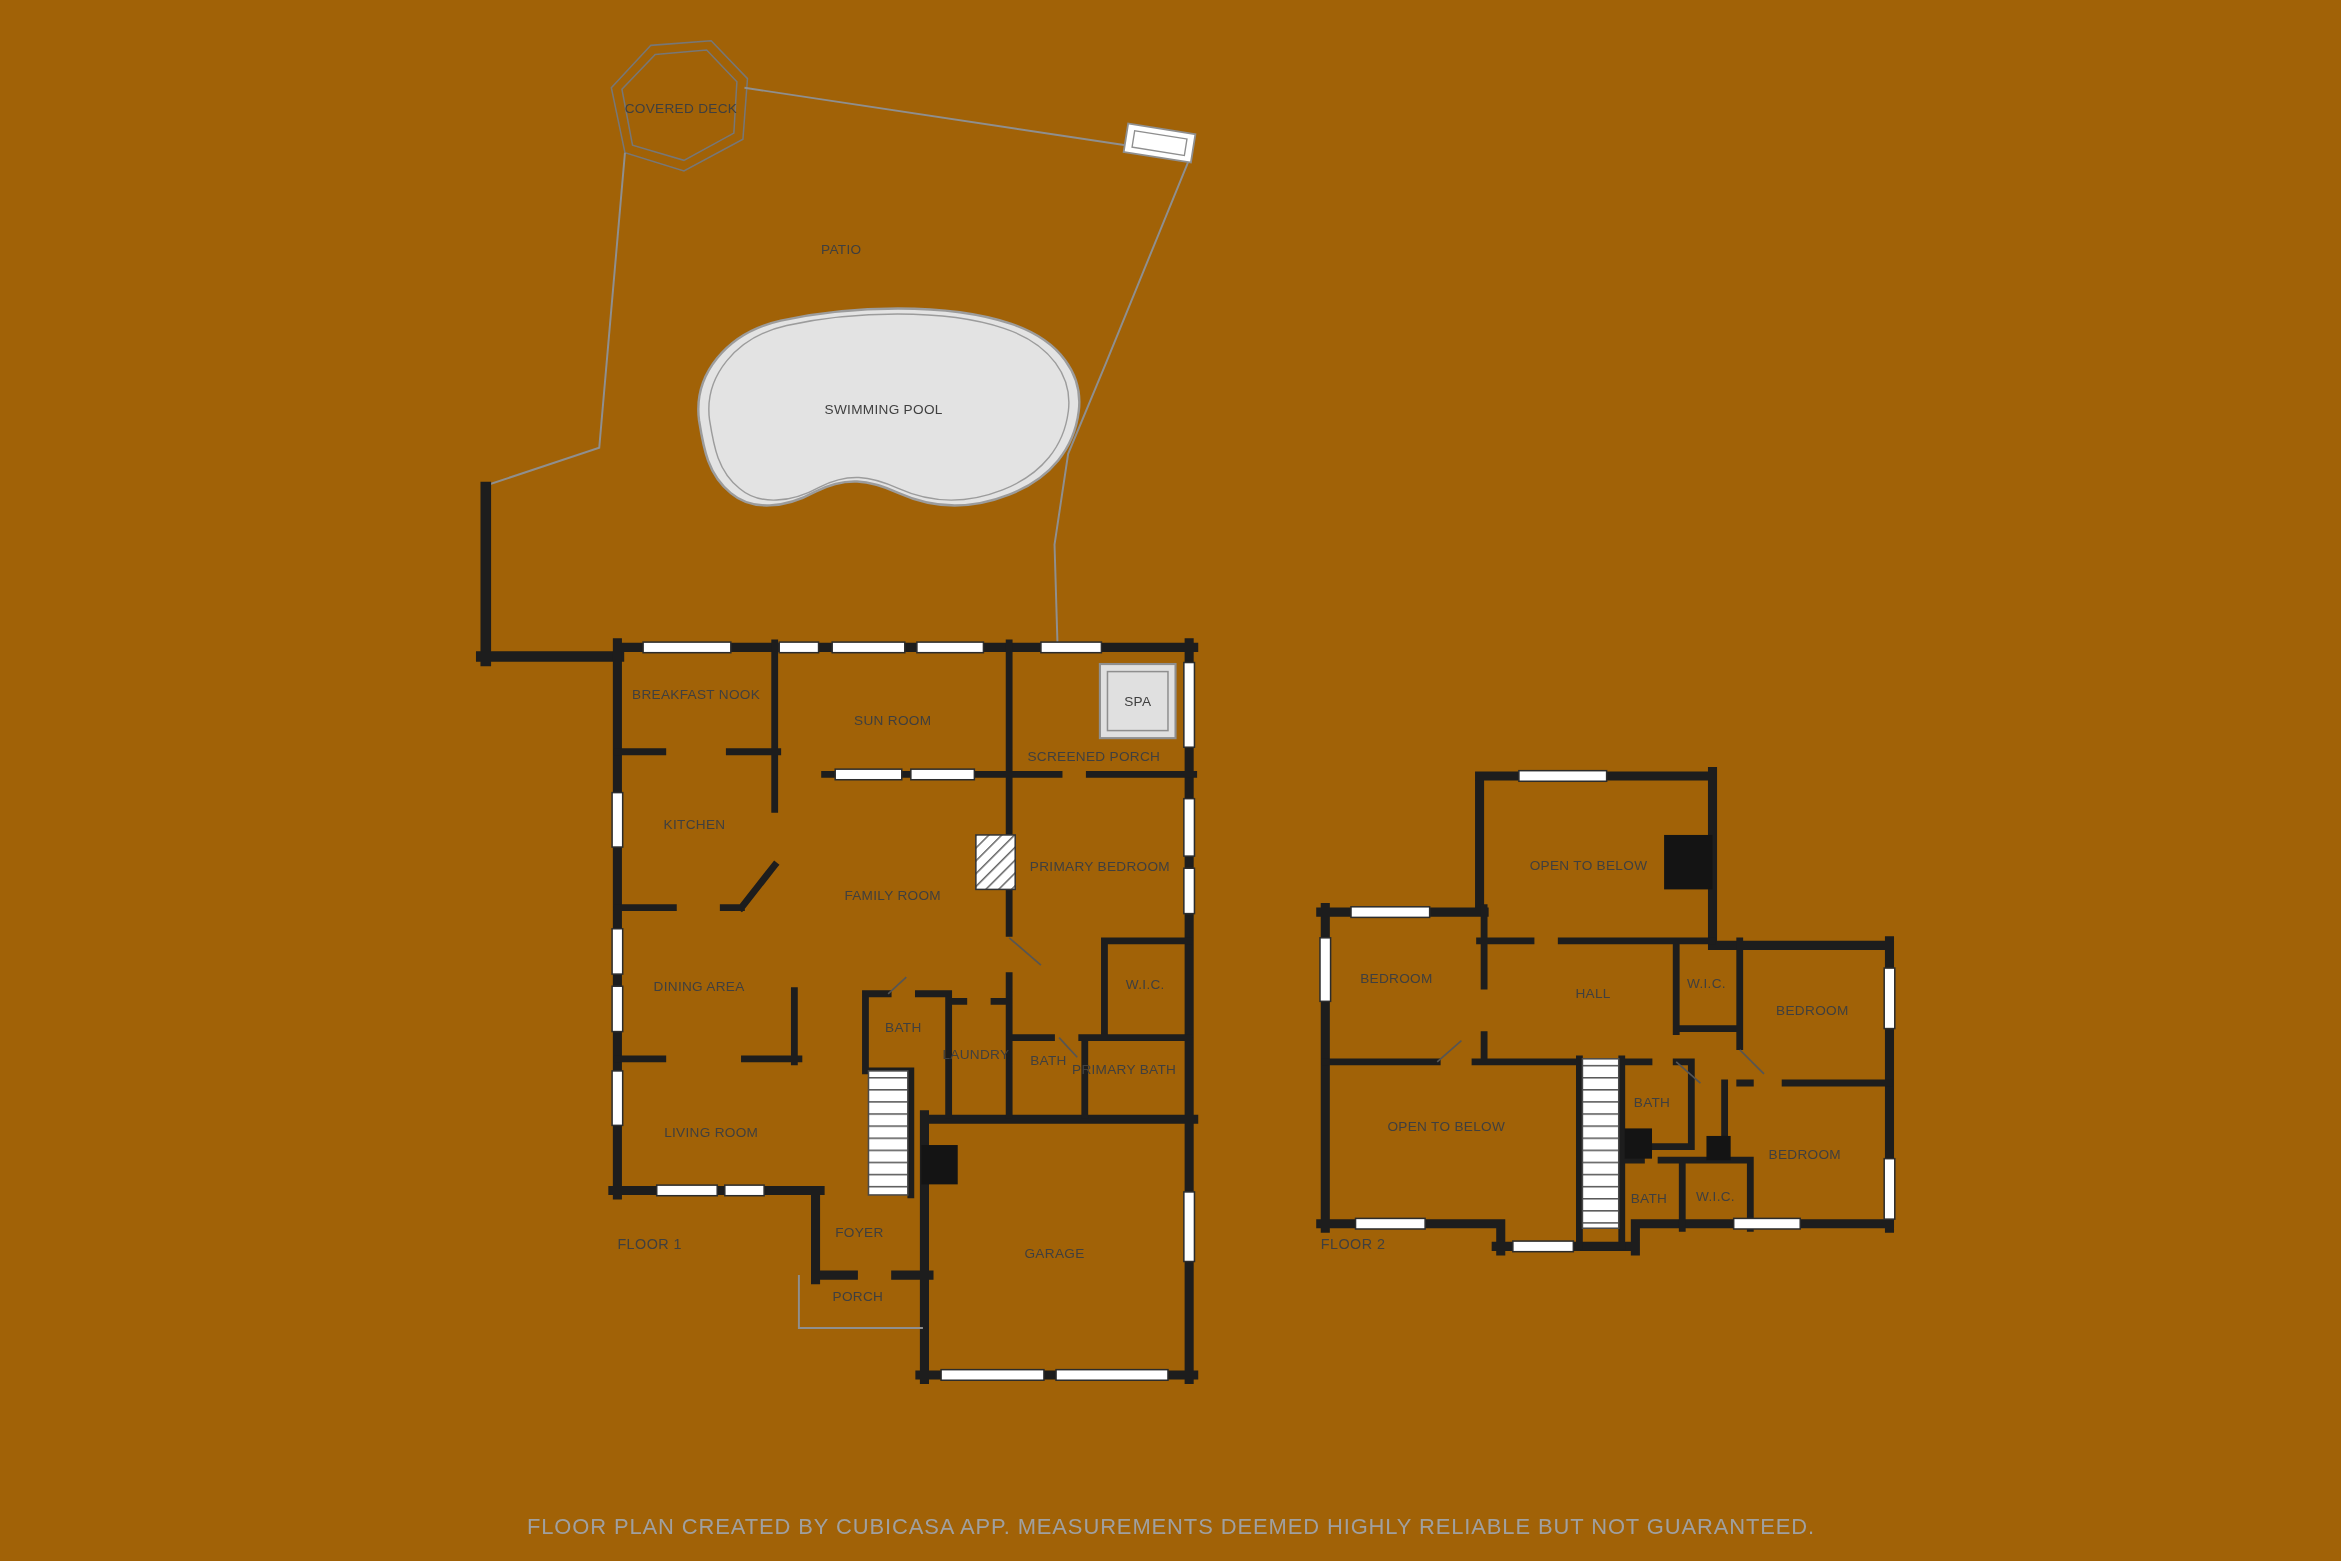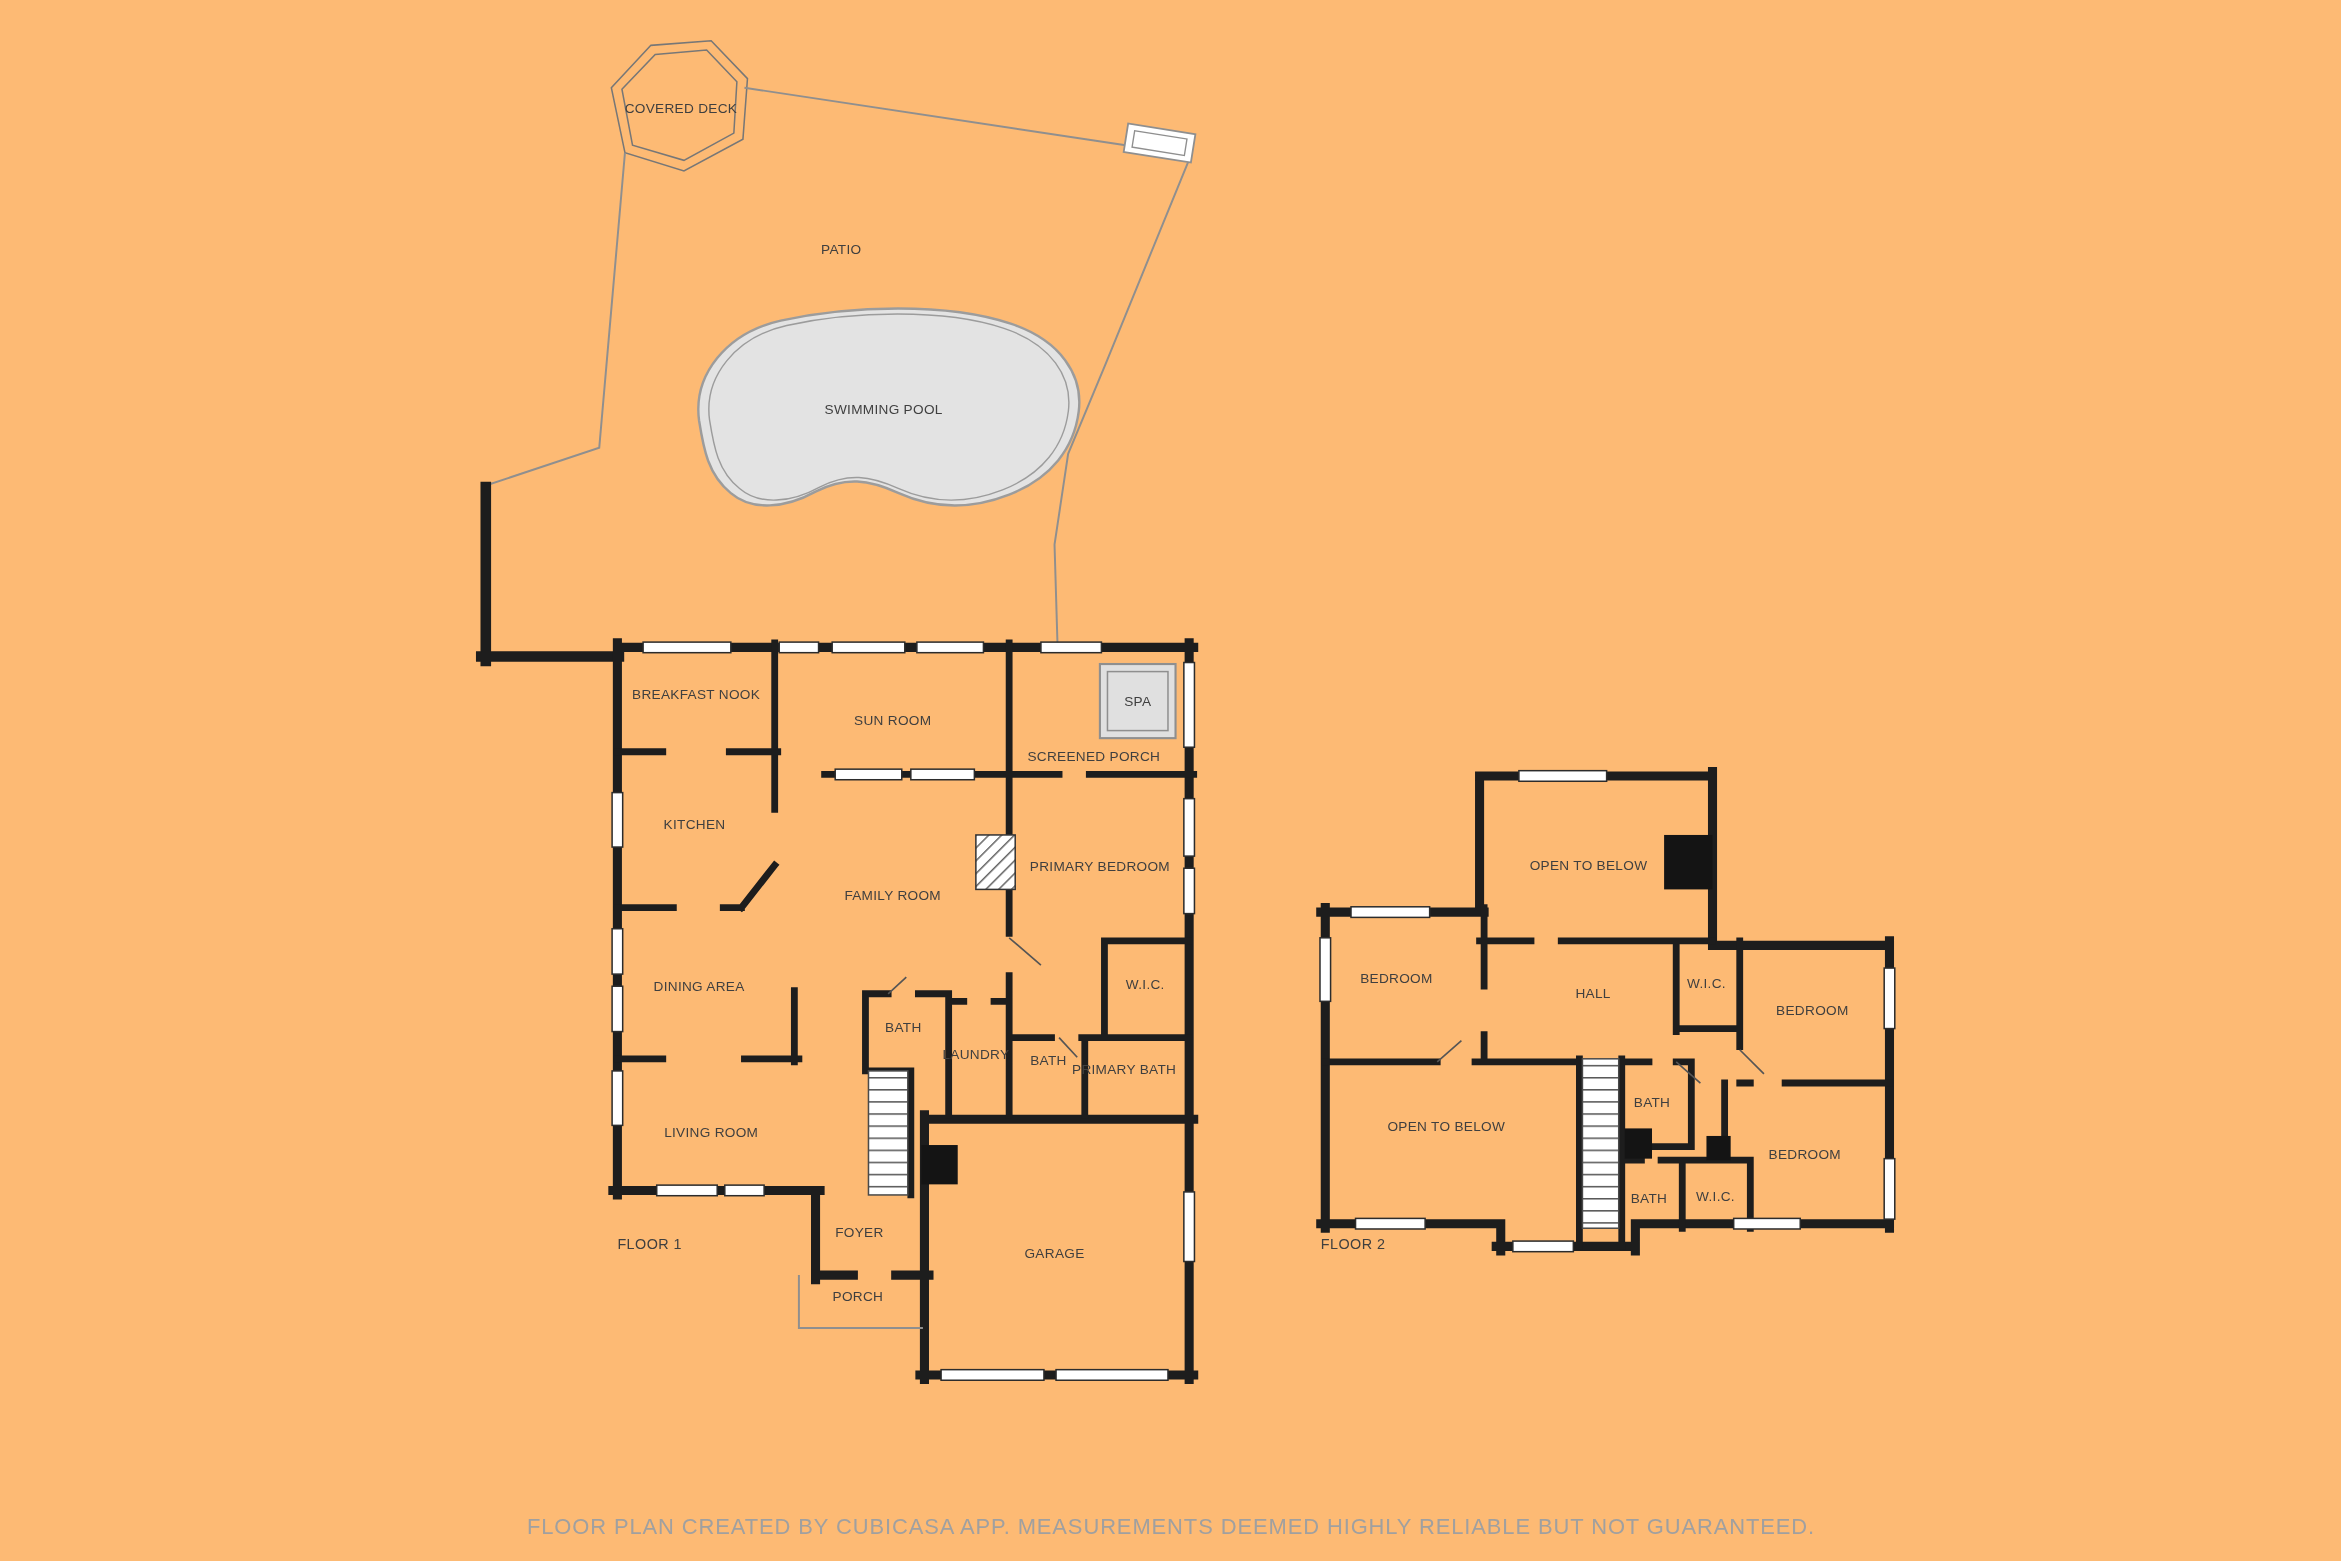--- a/index.html
+++ b/index.html
@@ -1,17 +1,17 @@
 <!DOCTYPE html>
 <html style="font-size:12.5px"><head>
 <meta charset="utf-8">
 <style>
   html,body{margin:0;padding:0;background:#ffffff;}
   body{width:2342px;height:1561px;font-family:"Liberation Sans",sans-serif;}
-  .stage{position:relative;width:2342px;height:1561px;background:#fdba74;overflow:hidden;}
+  .stage{position:relative;width:2342px;height:1561px;background:#a16207;overflow:hidden;}
   svg{display:block;}
   
   .wall-ext{stroke:#1d1d1d;stroke-width:6;fill:none;stroke-linecap:square;}
   .wall-int{stroke:#1d1d1d;stroke-width:4.5;fill:none;stroke-linecap:square;}
   .wall-thick{stroke:#1d1d1d;stroke-width:7;fill:none;stroke-linecap:square;}
   .thin{stroke:#8f8f8f;stroke-width:1.3;fill:none;}
   .thin-dark{stroke:#777;stroke-width:1;fill:none;}
   .door{stroke:#555;stroke-width:1.1;fill:none;}
   .win rect{fill:#ffffff;stroke:#2c2c2c;stroke-width:1;}
   .solid{fill:#141414;stroke:none;}

